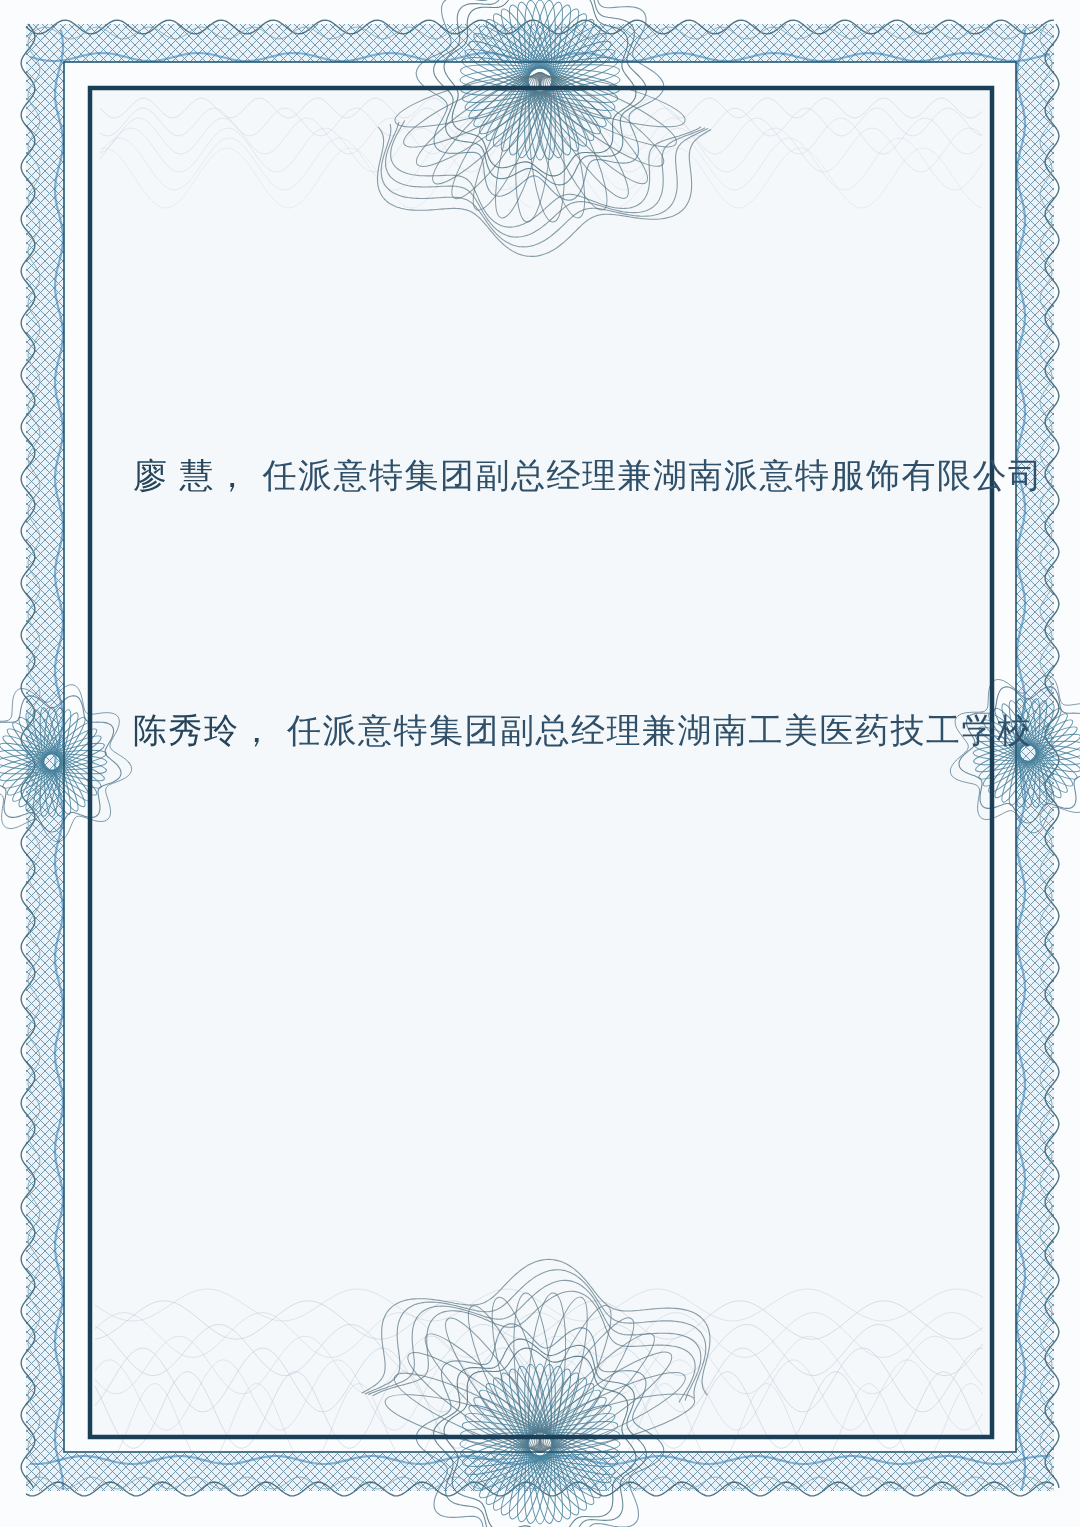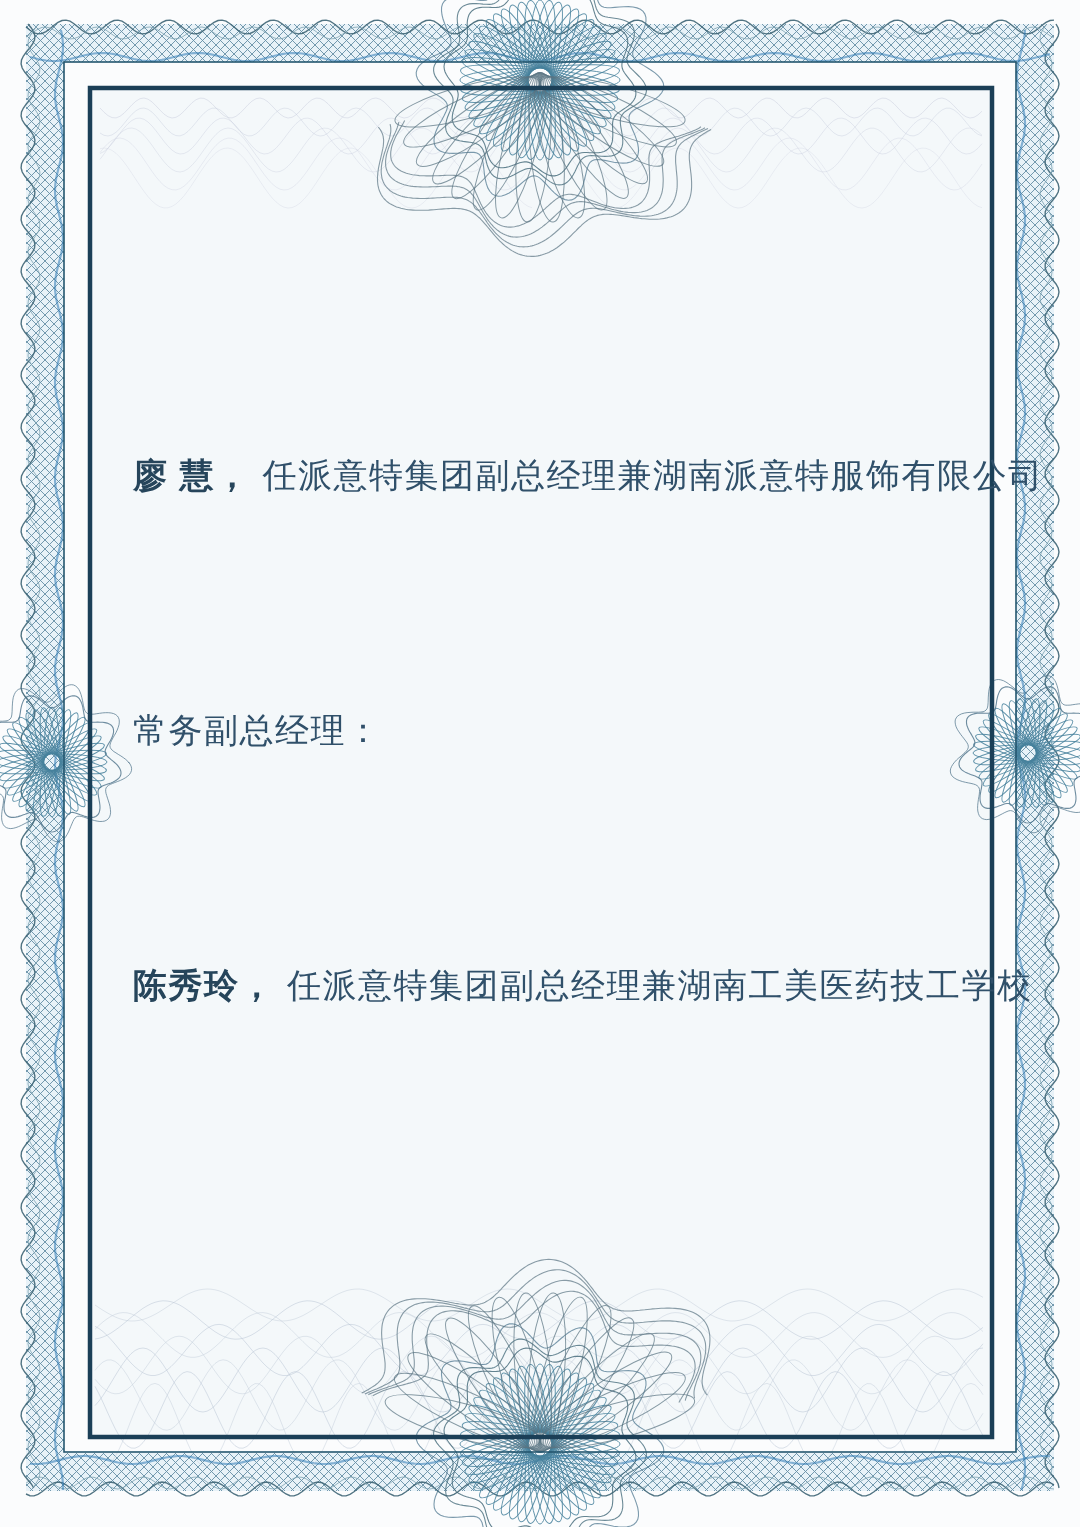--- a/index.html
+++ b/index.html
@@ -8,21 +8,21 @@
     background:#fbfcfd;
     font-family:"Liberation Sans","DejaVu Sans",sans-serif;
   }
   #deco{position:absolute;left:0;top:0;width:1080px;height:1527px;}
   .text-block{
     position:absolute;left:133px;top:263px;width:860px;
     color:#30506a;font-size:34px;line-height:85px;letter-spacing:1.5px;
     white-space:pre;
   }
   .line{height:85px;}
-  .nm{font-weight:700;color:#26455b;margin-right:12px;text-align:center;}
+  .nm{font-weight:400;color:#26455b;margin-right:12px;text-align:center;}
   .nm:empty{margin-right:0;}
 </style>
 </head>
 <body>
 
 <svg id="deco" viewBox="0 0 1080 1527">
     <defs>
       <pattern id="xh" width="9" height="9" patternUnits="userSpaceOnUse">
         <rect width="9" height="9" fill="#e8f2f8"></rect>
         <path d="M0 0L9 9M9 0L0 9" stroke="#4e7e97" stroke-width="0.9" opacity="0.85"></path>
@@ -207,21 +207,20 @@
     <ellipse cx="1028" cy="753" rx="55" ry="8.25" fill="none" stroke="#47819c" stroke-width="1" opacity="0.85" transform="rotate(162 1028 753)"></ellipse>
     <ellipse cx="1028" cy="753" rx="55" ry="8.25" fill="none" stroke="#47819c" stroke-width="1" opacity="0.85" transform="rotate(171 1028 753)"></ellipse>
     <path d="M1090.0 753.0L1091.9 754.7L1093.6 756.4L1095.0 758.3L1096.1 760.2L1096.8 762.1L1097.0 764.0L1096.8 765.8L1096.1 767.5L1094.9 769.1L1093.3 770.5L1091.4 771.8L1089.2 773.0L1087.0 773.9L1084.6 774.8L1082.4 775.6L1080.3 776.3L1078.4 777.1L1076.8 778.0L1075.6 778.9L1074.7 780.1L1074.2 781.4L1074.0 783.0L1074.1 784.8L1074.4 786.8L1074.8 789.0L1075.2 791.4L1075.6 793.9L1075.9 796.3L1076.0 798.7L1075.8 801.0L1075.3 803.1L1074.5 804.9L1073.3 806.3L1071.8 807.4L1070.1 808.1L1068.0 808.4L1065.8 808.4L1063.5 808.0L1061.1 807.4L1058.7 806.6L1056.4 805.8L1054.3 804.9L1052.2 804.2L1050.4 803.7L1048.7 803.4L1047.2 803.5L1045.9 804.0L1044.7 804.9L1043.5 806.1L1042.4 807.6L1041.3 809.5L1040.2 811.5L1039.0 813.6L1037.7 815.8L1036.3 817.8L1034.7 819.6L1033.1 821.1L1031.3 822.2L1029.5 822.8L1027.7 823.0L1025.9 822.7L1024.1 821.9L1022.4 820.6L1020.8 819.0L1019.3 817.2L1017.9 815.1L1016.6 813.0L1015.4 810.9L1014.3 808.9L1013.2 807.1L1012.1 805.7L1011.0 804.5L1009.7 803.8L1008.3 803.5L1006.8 803.5L1005.0 803.8L1003.1 804.4L1001.1 805.2L998.8 806.0L996.5 806.9L994.1 807.6L991.7 808.1L989.4 808.4L987.3 808.4L985.3 807.9L983.6 807.1L982.3 805.9L981.2 804.3L980.5 802.4L980.1 800.3L980.0 798.0L980.1 795.5L980.5 793.1L980.9 790.6L981.4 788.3L981.7 786.1L982.0 784.2L982.0 782.5L981.7 781.0L981.0 779.7L980.0 778.6L978.7 777.7L977.0 776.9L975.1 776.1L972.9 775.3L970.6 774.5L968.3 773.6L966.0 772.6L964.0 771.4L962.1 770.1L960.7 768.6L959.6 767.0L959.1 765.2L959.0 763.4L959.4 761.5L960.2 759.6L961.4 757.7L963.0 755.9L964.7 754.1L966.6 752.5L968.5 750.9L970.3 749.5L971.9 748.1L973.2 746.8L974.1 745.4L974.7 744.1L974.9 742.7L974.7 741.2L974.1 739.5L973.2 737.8L972.2 735.9L971.0 733.9L969.7 731.7L968.5 729.5L967.6 727.3L966.8 725.1L966.5 722.9L966.5 720.9L966.9 719.0L967.8 717.4L969.0 716.1L970.7 715.0L972.7 714.2L974.9 713.6L977.3 713.3L979.8 713.2L982.3 713.1L984.7 713.2L986.9 713.2L988.9 713.1L990.7 712.8L992.2 712.3L993.4 711.6L994.3 710.5L995.0 709.1L995.6 707.3L996.0 705.3L996.4 703.1L996.7 700.7L997.2 698.3L997.8 695.8L998.6 693.6L999.5 691.5L1000.7 689.7L1002.1 688.3L1003.7 687.4L1005.5 686.9L1007.4 686.8L1009.4 687.3L1011.4 688.1L1013.5 689.2L1015.5 690.6L1017.5 692.1L1019.4 693.7L1021.1 695.3L1022.8 696.6L1024.3 697.7L1025.8 698.5L1027.3 698.9L1028.7 699.0L1030.1 698.6L1031.6 697.8L1033.2 696.7L1034.8 695.3L1036.6 693.8L1038.4 692.2L1040.4 690.7L1042.4 689.3L1044.5 688.1L1046.6 687.3L1048.6 686.8L1050.5 686.9L1052.3 687.3L1053.9 688.3L1055.3 689.7L1056.4 691.4L1057.4 693.5L1058.2 695.8L1058.8 698.2L1059.2 700.6L1059.6 703.0L1060.0 705.2L1060.4 707.2L1060.9 709.0L1061.7 710.4L1062.6 711.5L1063.8 712.3L1065.2 712.8L1067.0 713.1L1069.0 713.2L1071.2 713.2L1073.6 713.1L1076.1 713.2L1078.6 713.3L1081.0 713.6L1083.2 714.1L1085.2 714.9L1086.9 716.0L1088.2 717.4L1089.1 719.0L1089.5 720.8L1089.6 722.8L1089.2 725.0L1088.5 727.2L1087.5 729.4L1086.3 731.7L1085.1 733.8L1083.9 735.8L1082.8 737.7L1081.9 739.5L1081.3 741.1L1081.1 742.6L1081.3 744.0L1081.8 745.4L1082.8 746.7L1084.1 748.0L1085.7 749.4L1087.4 750.9L1089.3 752.4L1091.2 754.1" fill="none" stroke="#4b7088" stroke-width="1.1" opacity="0.8"></path>
     <path d="M1104.4 753.0L1106.0 755.0L1107.1 757.2L1107.6 759.3L1107.5 761.4L1106.8 763.4L1105.6 765.3L1103.8 767.1L1101.6 768.7L1099.1 770.1L1096.4 771.4L1093.6 772.5L1090.9 773.5L1088.4 774.5L1086.2 775.4L1084.4 776.4L1083.0 777.6L1082.1 778.9L1081.7 780.4L1081.7 782.2L1082.0 784.3L1082.7 786.6L1083.5 789.2L1084.4 791.9L1085.3 794.8L1086.0 797.6L1086.4 800.5L1086.6 803.2L1086.3 805.7L1085.6 807.9L1084.4 809.7L1082.8 811.0L1080.9 812.0L1078.5 812.4L1075.9 812.5L1073.1 812.1L1070.3 811.5L1067.4 810.7L1064.6 809.7L1062.0 808.8L1059.5 808.0L1057.3 807.4L1055.4 807.2L1053.7 807.3L1052.3 807.9L1051.0 809.0L1049.9 810.6L1048.9 812.5L1047.9 814.9L1046.8 817.4L1045.7 820.2L1044.5 822.9L1043.1 825.5L1041.6 827.9L1039.9 829.9L1038.0 831.4L1036.0 832.4L1034.0 832.8L1031.8 832.6L1029.7 831.7L1027.7 830.4L1025.7 828.6L1023.8 826.4L1022.1 824.0L1020.5 821.5L1019.0 819.0L1017.6 816.6L1016.3 814.6L1015.0 812.9L1013.6 811.6L1012.2 810.9L1010.6 810.6L1008.9 810.8L1007.0 811.5L1004.8 812.5L1002.5 813.7L1000.0 815.0L997.3 816.4L994.6 817.6L991.9 818.6L989.2 819.3L986.7 819.6L984.4 819.3L982.3 818.6L980.6 817.4L979.3 815.7L978.4 813.5L977.8 811.0L977.6 808.3L977.7 805.4L978.0 802.4L978.4 799.5L978.9 796.7L979.3 794.1L979.5 791.7L979.5 789.7L979.1 788.0L978.3 786.7L977.1 785.6L975.5 784.7L973.4 784.0L971.0 783.4L968.3 782.9L965.5 782.3L962.6 781.6L959.8 780.7L957.1 779.6L954.8 778.3L952.8 776.8L951.4 775.0L950.6 773.1L950.3 771.0L950.6 768.8L951.5 766.6L952.9 764.3L954.6 762.1L956.6 759.9L958.8 757.9L961.1 756.0L963.1 754.2L965.0 752.5L966.5 750.9L967.6 749.3L968.2 747.8L968.3 746.2L967.9 744.5L967.0 742.8L965.7 740.9L964.1 738.8L962.4 736.6L960.6 734.3L958.9 731.8L957.3 729.3L956.1 726.8L955.4 724.3L955.1 722.0L955.3 719.8L956.2 717.9L957.5 716.2L959.4 714.9L961.7 713.8L964.3 713.1L967.1 712.6L970.1 712.4L973.1 712.2L976.0 712.2L978.6 712.2L981.0 712.0L983.1 711.7L984.7 711.1L986.0 710.1L987.0 708.8L987.6 707.1L987.9 705.1L988.1 702.7L988.2 700.0L988.3 697.1L988.5 694.1L988.8 691.2L989.3 688.3L990.2 685.7L991.3 683.5L992.7 681.7L994.4 680.4L996.4 679.7L998.6 679.5L1000.9 679.9L1003.4 680.7L1005.9 682.0L1008.3 683.6L1010.7 685.4L1013.0 687.2L1015.2 689.0L1017.2 690.6L1019.1 691.9L1020.8 692.8L1022.5 693.2L1024.0 693.1L1025.6 692.5L1027.2 691.4L1028.8 689.9L1030.5 688.0L1032.4 686.0L1034.3 683.8L1036.4 681.6L1038.6 679.7L1040.9 678.0L1043.2 676.7L1045.5 675.9L1047.7 675.7L1049.7 676.0L1051.6 677.0L1053.3 678.4L1054.8 680.4L1056.0 682.8L1057.0 685.5L1057.8 688.4L1058.5 691.3L1059.0 694.1L1059.5 696.8L1060.1 699.2L1060.7 701.2L1061.6 702.8L1062.7 704.0L1064.1 704.8L1065.8 705.2L1067.8 705.2L1070.2 705.1L1072.8 704.7L1075.6 704.3L1078.6 703.9L1081.5 703.7L1084.4 703.7L1087.2 704.0L1089.6 704.6L1091.7 705.6L1093.4 707.0L1094.5 708.7L1095.2 710.8L1095.3 713.1L1095.0 715.7L1094.2 718.4L1093.2 721.1L1091.9 723.8L1090.4 726.4L1089.0 728.8L1087.8 731.1L1086.8 733.2L1086.2 735.1L1085.9 736.8L1086.2 738.4L1087.0 739.8L1088.2 741.2L1089.9 742.6L1092.0 743.9L1094.3 745.4L1096.8 746.9L1099.3 748.6L1101.7 750.4L1103.8 752.3L1105.5 754.3" fill="none" stroke="#4b7088" stroke-width="1" opacity="0.7"></path>
     <rect x="64" y="62" width="952" height="1390" fill="none" stroke="#24566f" stroke-width="1.6"></rect>
     <rect x="90" y="88" width="902" height="1349" fill="none" stroke="#1b3f57" stroke-width="4.5"></rect>
   </svg>
 
 <div class="text-block">
   <div class="line"><span class="nm">廖 慧，</span><span>任派意特集团副总经理兼湖南派意特服饰有限公司</span></div>
-  <div class="line"><span class="nm"></span><span>常务副总经理：</span></div>
   <div class="line"><span class="nm">陈秀玲，</span><span>任派意特集团副总经理兼湖南工美医药技工学校</span></div>
   
   
   
   
   
   
   
 </div>
 

